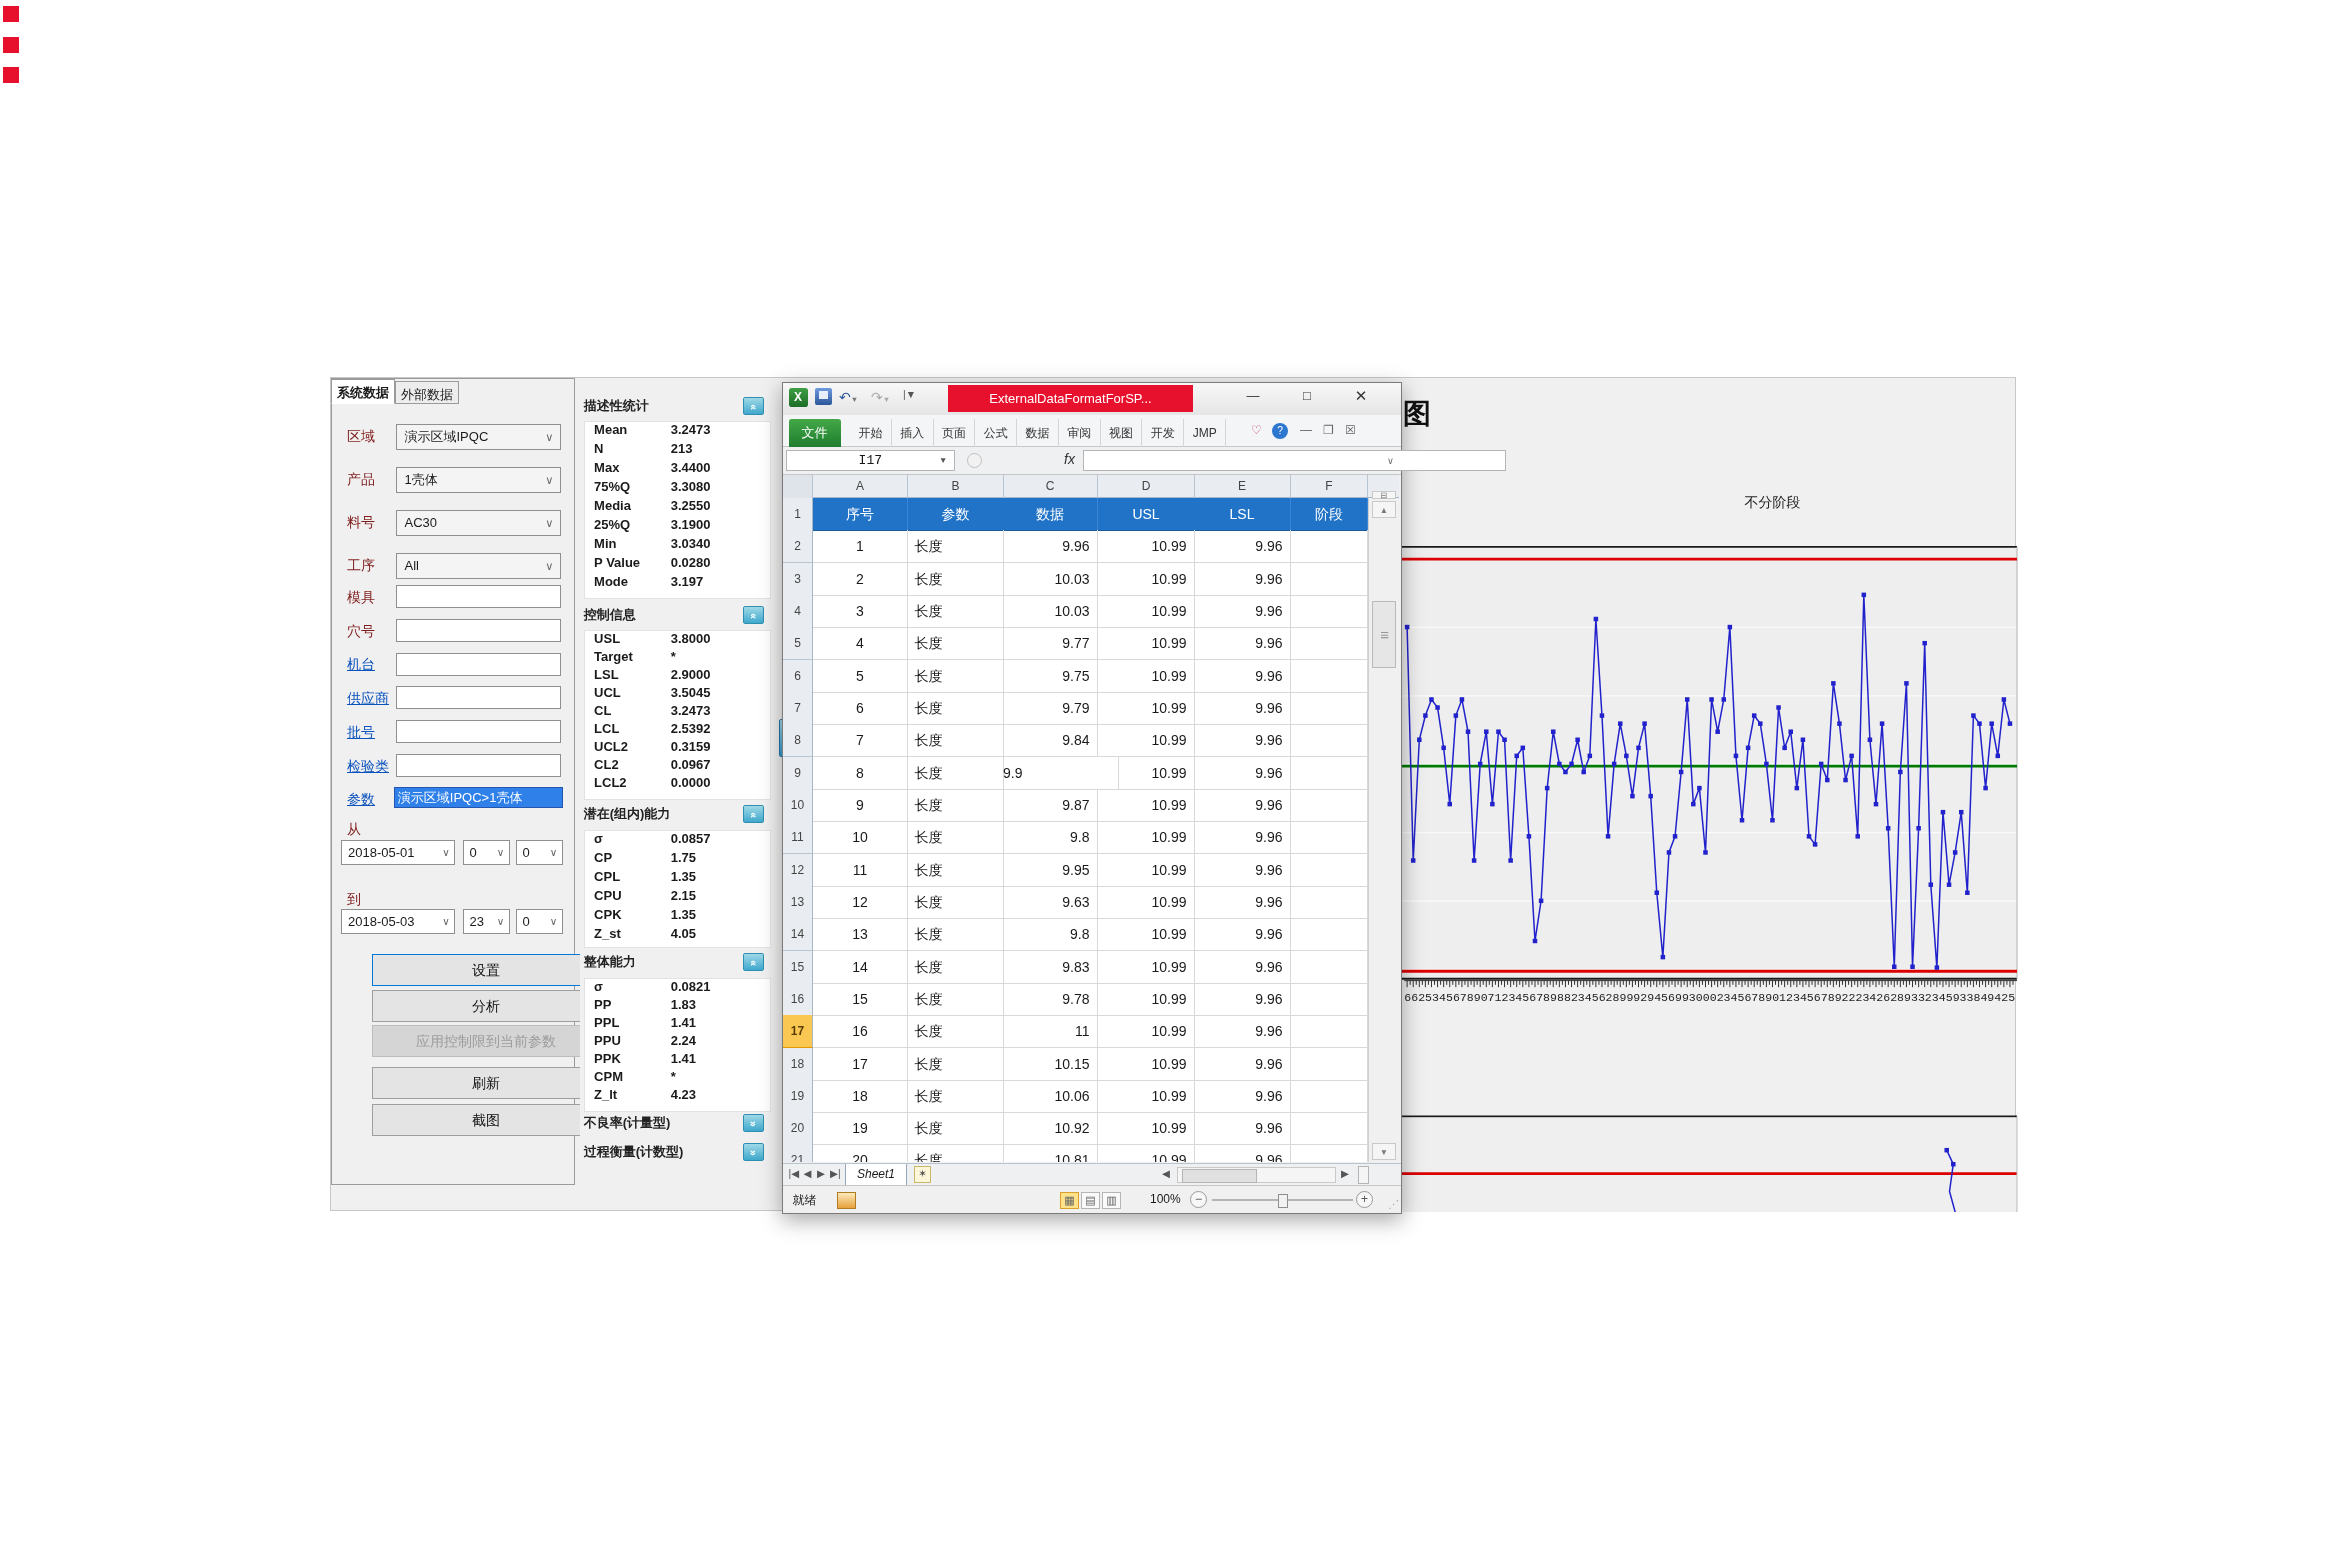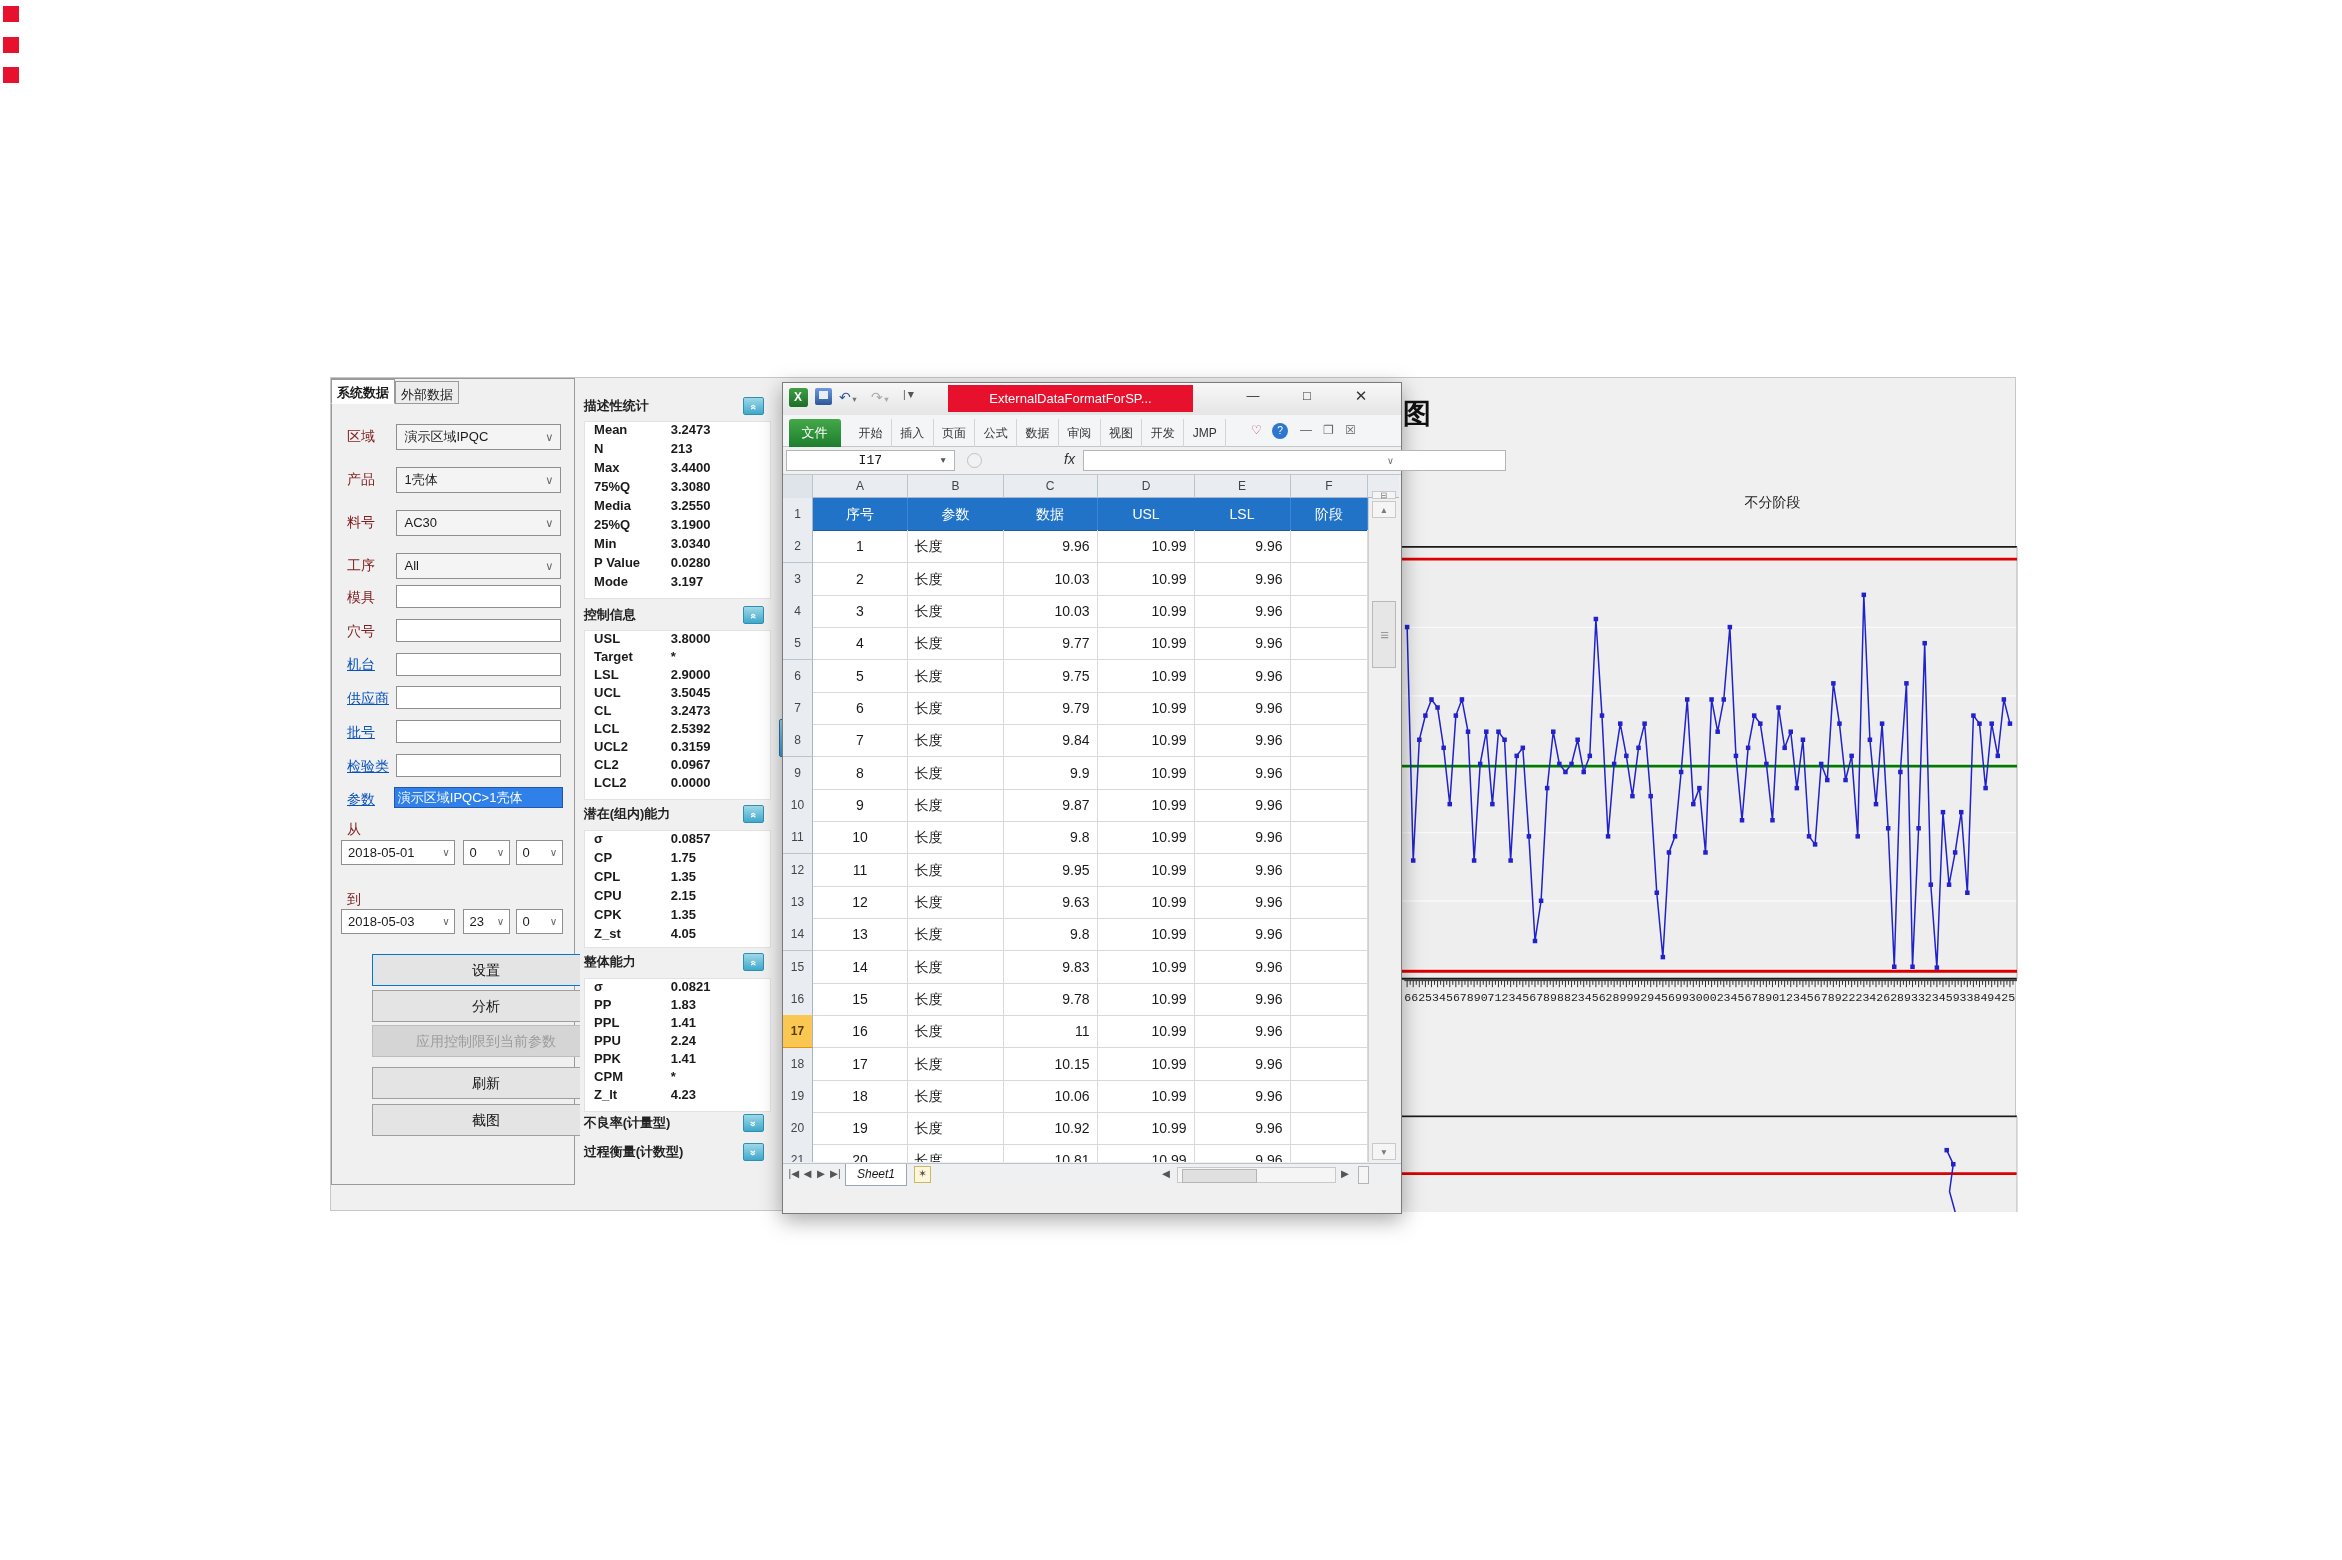--- a/index.html
+++ b/index.html
@@ -736,21 +736,21 @@
           <div class="cell" style="left: 125px; width: 96px; text-align: left; padding-left: 6.6px;">长度</div>
           <div class="cell" style="left: 220px; width: 95px; text-align: right; padding-right: 7.5px;">9.84</div>
           <div class="cell" style="left: 315px; width: 97px; text-align: right; padding-right: 7.5px;">10.99</div>
           <div class="cell" style="left: 411px; width: 97px; text-align: right; padding-right: 7.5px;">9.96</div>
           <div class="cell" style="left: 508px; width: 77px; text-align: center;"></div>
         </div>
         <div class="grow" style="top: 259px;">
           <div class="cell rowh" style="left: 0px; width: 30px;">9</div>
           <div class="cell" style="left: 30px; width: 95px; text-align: center;">8</div>
           <div class="cell" style="left: 125px; width: 96px; text-align: left; padding-left: 6.6px;">长度</div>
-          <div class="cell" style="left: 220px; width: 95px; text-align: right; padding-right: 7.5px;">9.9</div>
+          <div class="cell" style="left: 220px; width: 116px; text-align: left; padding-right: 7.5px;">9.9</div>
           <div class="cell" style="left: 315px; width: 97px; text-align: right; padding-right: 7.5px;">10.99</div>
           <div class="cell" style="left: 411px; width: 97px; text-align: right; padding-right: 7.5px;">9.96</div>
           <div class="cell" style="left: 508px; width: 77px; text-align: center;"></div>
         </div>
         <div class="grow" style="top: 291px;">
           <div class="cell rowh" style="left: 0px; width: 30px;">10</div>
           <div class="cell" style="left: 30px; width: 95px; text-align: center;">9</div>
           <div class="cell" style="left: 125px; width: 96px; text-align: left; padding-left: 6.6px;">长度</div>
           <div class="cell" style="left: 220px; width: 95px; text-align: right; padding-right: 7.5px;">9.87</div>
           <div class="cell" style="left: 315px; width: 97px; text-align: right; padding-right: 7.5px;">10.99</div>
@@ -873,15 +873,28 @@
       <div id="sheet-tab">Sheet1</div>
       <span class="nav-b" style="left:131px;top:1.9px;width:15px;height:15px;background:#fdf6d8;border:0.9px solid #c9b86a;text-align:center;line-height:14px;">✶</span>
       <span class="nav-b" style="left:379px;">◀</span>
       <div id="hscroll">
           <div id="hthumb"></div>
         </div>
       <span class="nav-b" style="left:558px;">▶</span>
       <span class="nav-b" style="left:575px;top:1.9px;width:9.4px;height:16px;border:0.9px solid #b5b5b5;background:#f5f5f5;"></span>
     </div>
 
+    <div id="status-bar" class="abs">
+      <span class="abs" style="left:9.4px;top:5.6px;">就绪</span>
+      <span class="abs" style="left:54px;top:5.6px;width:17px;height:15px;background:linear-gradient(#fceabb,#e7a13c);border:0.9px solid #b07c1f;"></span>
+      <span class="view-b on" style="left:277px;">▦</span>
+      <span class="view-b" style="left:298px;">▤</span>
+      <span class="view-b" style="left:319px;">▥</span>
+      <span class="abs" style="left:367px;top:5.6px;">100%</span>
+      <span class="zoom-pm" style="left:407px;">−</span>
+      <div id="zoom-track"></div>
+      <div id="zoom-marker"></div>
+      <span class="zoom-pm" style="left:573px;">+</span>
+      <span id="grip">⋰</span>
+    </div>
   </div>
 </div>
 
 
 </body></html>

